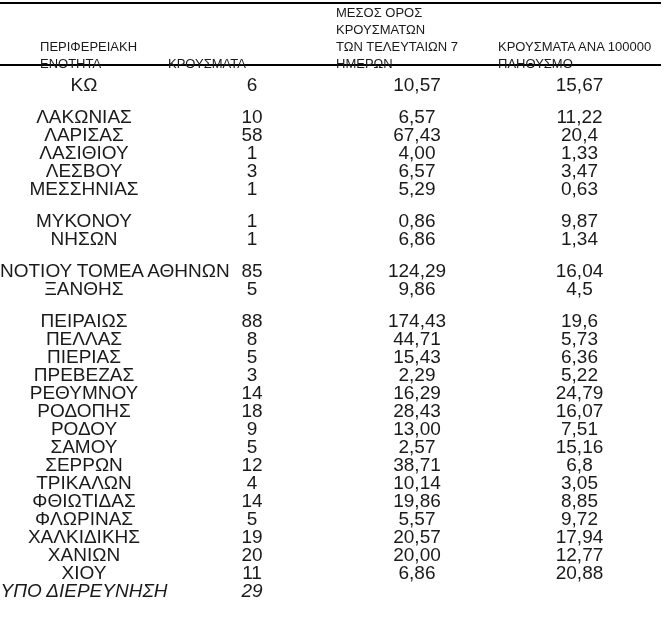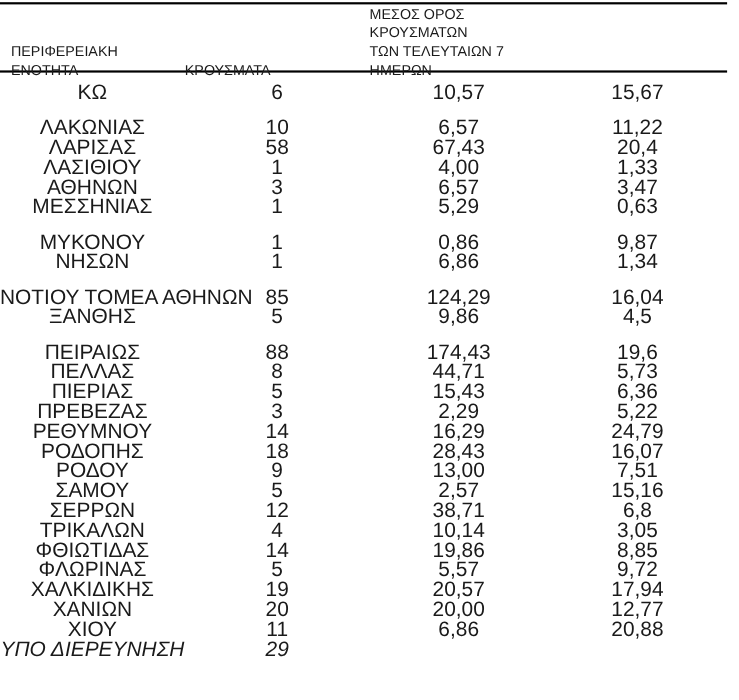--- a/index.html
+++ b/index.html
@@ -37,21 +37,21 @@
     align-items: end;
     font-size: 13px;
     line-height: 17px;
   }
   .hcell {
     padding-bottom: 3px;
     text-align: left;
   }
   .h-region {
     text-align: left;
-    padding-left: 10px;
+    margin-left: 40px;
   }
   .tbody {
     padding-top: 10px;
   }
   .trow {
     display: grid;
     grid-template-columns: 168px 168px 162px 163px;
     height: 18px;
     line-height: 18px;
     font-size: 19px;
@@ -75,20 +75,24 @@
   <div class="rule rule-top"></div>
 
   <div class="thead">
     <div class="hcell h-region">ΠΕΡΙΦΕΡΕΙΑΚΗ ΕΝΟΤΗΤΑ</div>
     <div class="hcell h-cases">ΚΡΟΥΣΜΑΤΑ</div>
     <div class="hcell h-avg7">
       <div>ΜΕΣΟΣ ΟΡΟΣ ΚΡΟΥΣΜΑΤΩΝ</div>
       <div>ΤΩΝ ΤΕΛΕΥΤΑΙΩΝ 7</div>
       <div>ΗΜΕΡΩΝ</div>
     </div>
+    <div class="hcell h-per100k">
+      <div>ΚΡΟΥΣΜΑΤΑ ΑΝΑ 100000</div>
+      <div>ΠΛΗΘΥΣΜΟ</div>
+    </div>
   </div>
 
   <div class="rule rule-header"></div>
 
   <div class="tbody">
   <div class="trow">
     <div class="cell c-region">ΚΩ</div>
     <div class="cell c-cases">6</div>
     <div class="cell c-avg7">10,57</div>
     <div class="cell c-per100k">15,67</div>
@@ -109,21 +113,21 @@
   </div>
 
   <div class="trow">
     <div class="cell c-region">ΛΑΣΙΘΙΟΥ</div>
     <div class="cell c-cases">1</div>
     <div class="cell c-avg7">4,00</div>
     <div class="cell c-per100k">1,33</div>
   </div>
 
   <div class="trow">
-    <div class="cell c-region">ΑΘΗΝΩΝ</div>
+    <div class="cell c-region">ΛΕΣΒΟΥ</div>
     <div class="cell c-cases">3</div>
     <div class="cell c-avg7">6,57</div>
     <div class="cell c-per100k">3,47</div>
   </div>
 
 
   <div class="trow">
     <div class="cell c-region">ΜΕΣΣΗΝΙΑΣ</div>
     <div class="cell c-cases">1</div>
     <div class="cell c-avg7">5,29</div>

